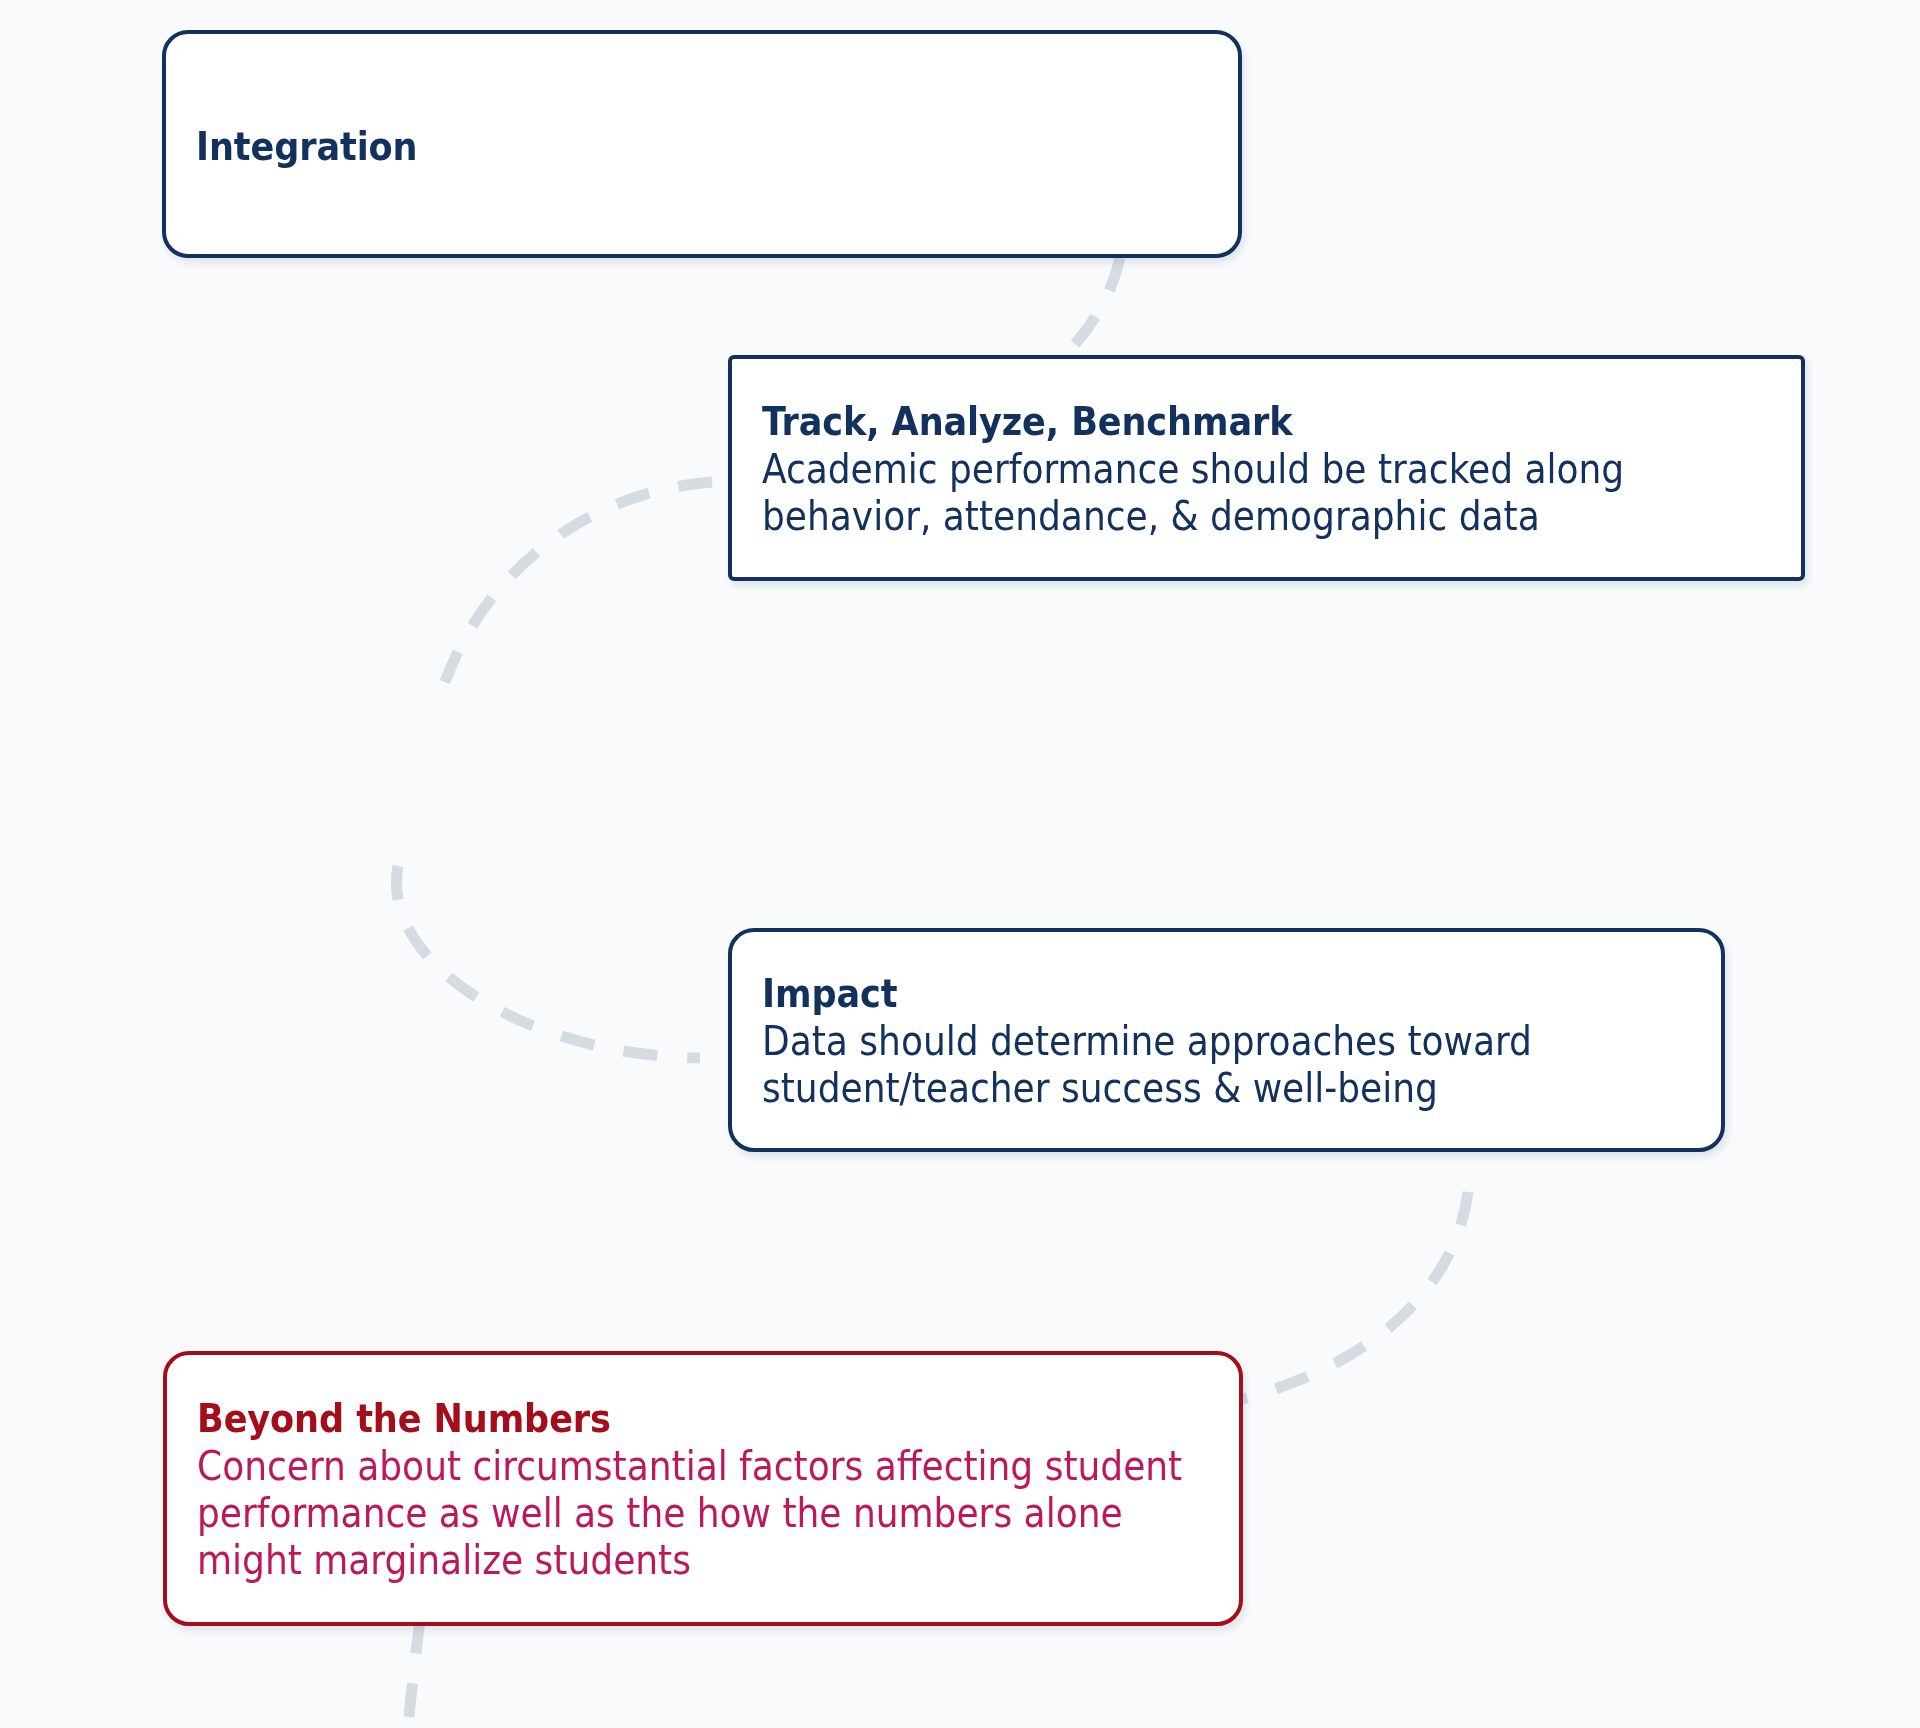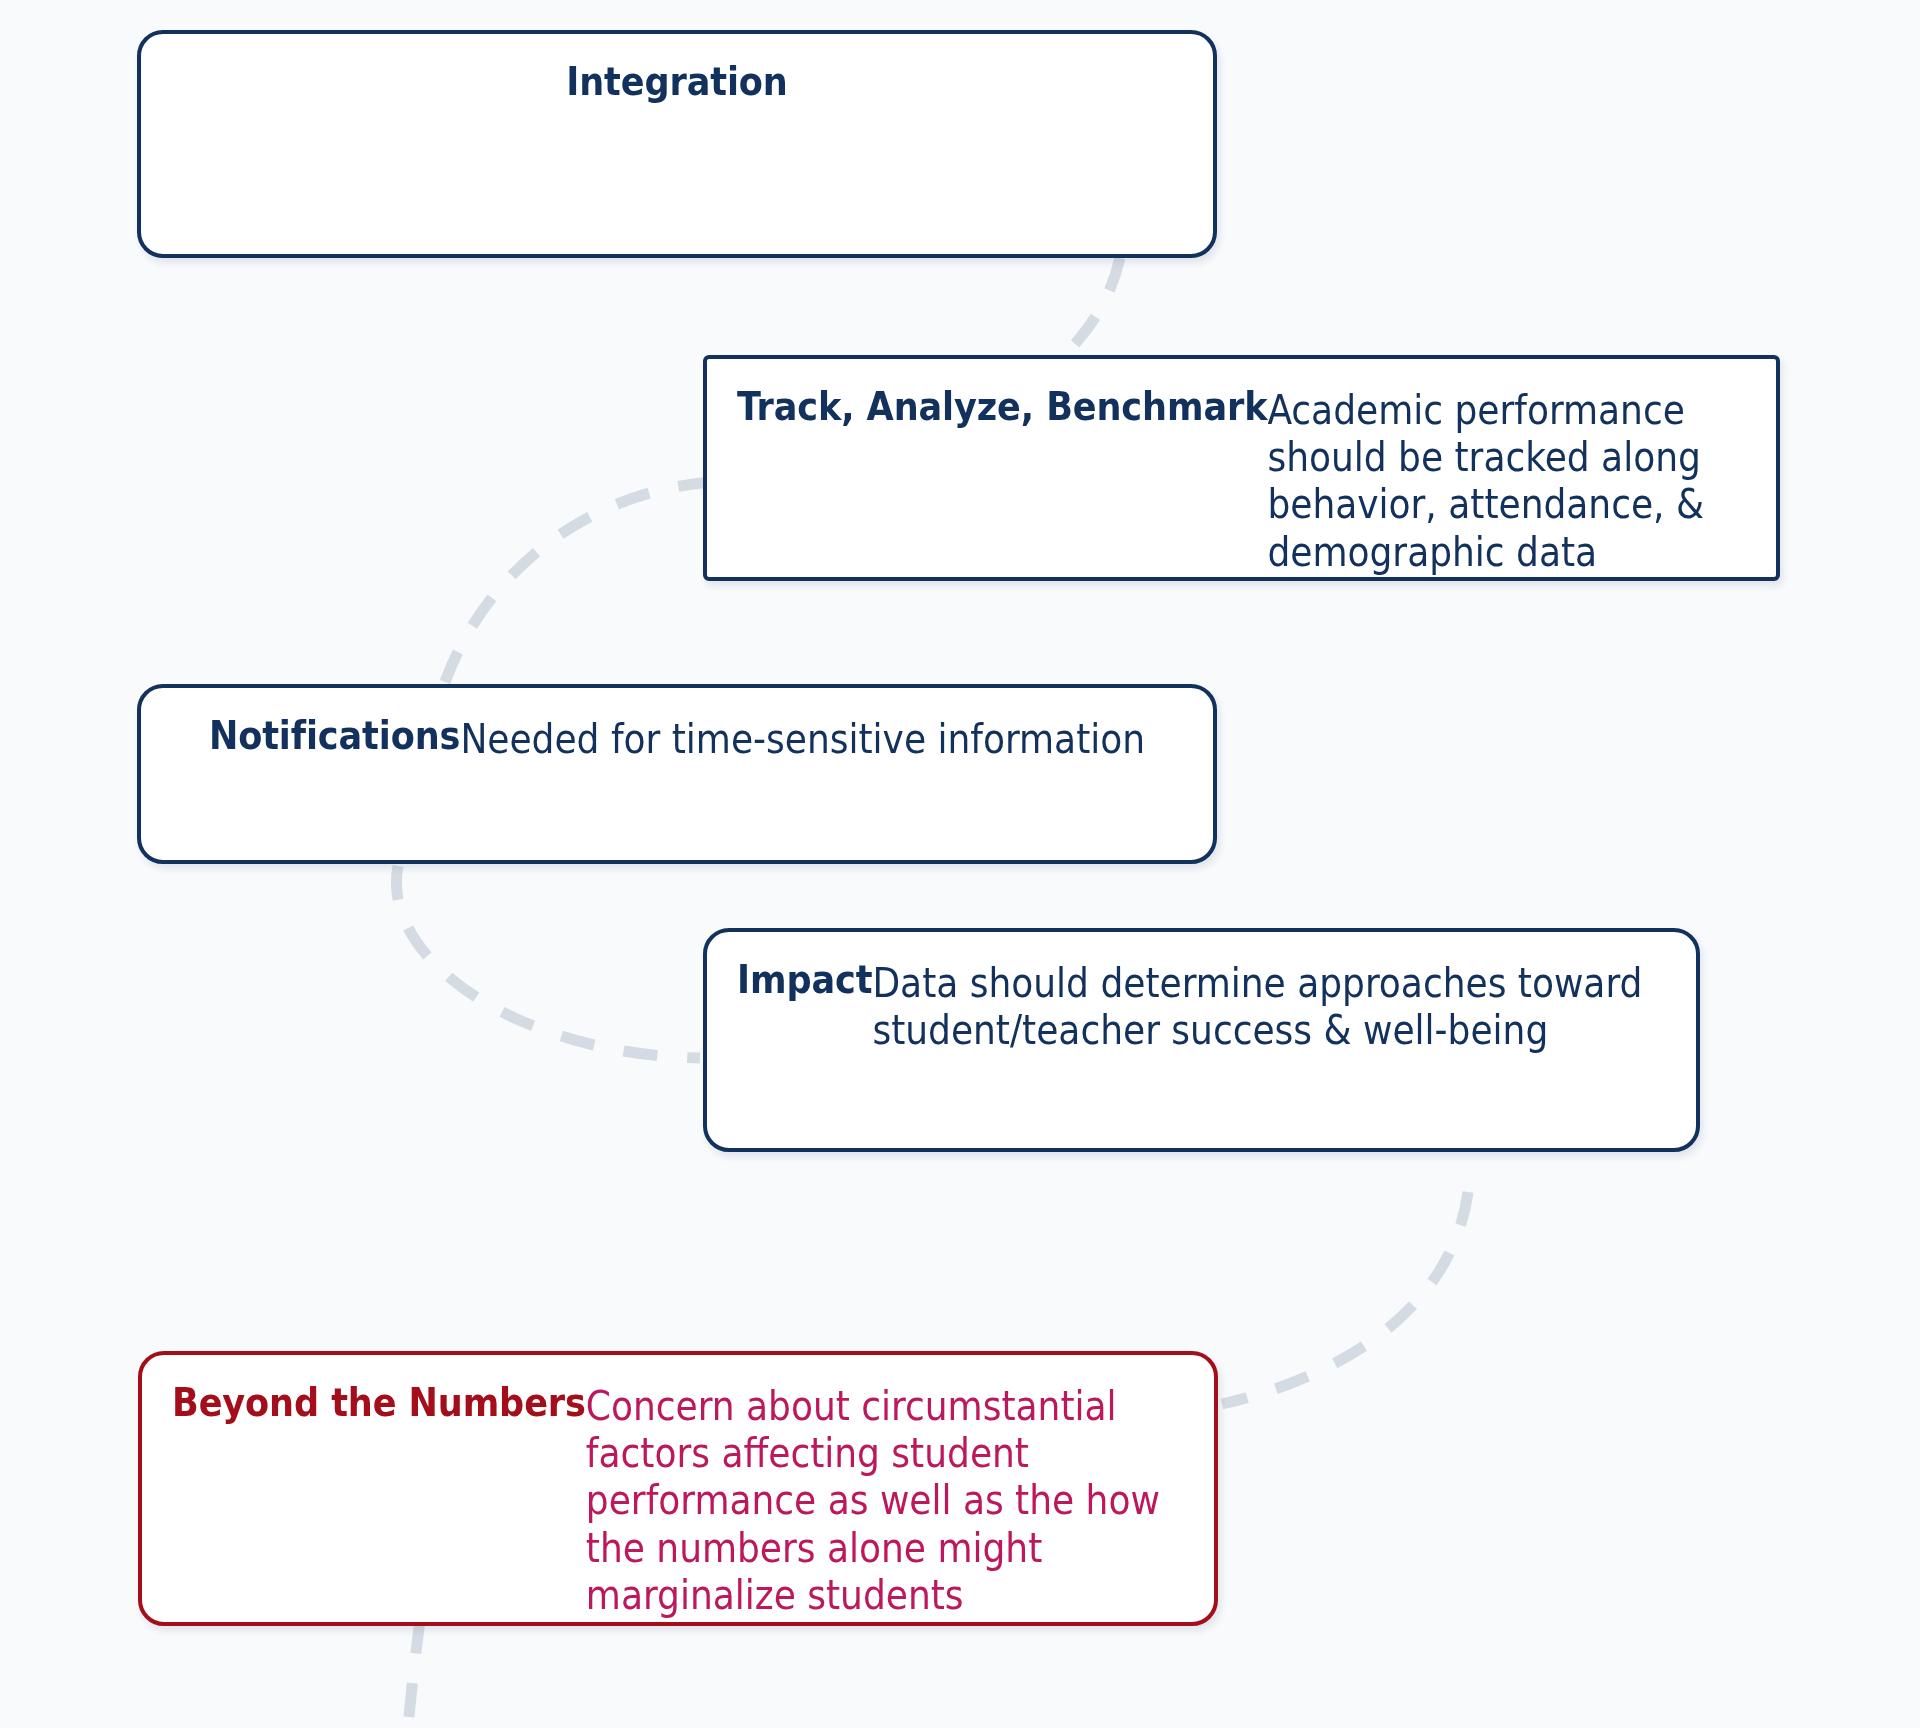--- a/index.html
+++ b/index.html
@@ -28,22 +28,23 @@
   }
 
   .node {
     position: absolute;
     background: #ffffff;
     border: 4px solid #12315c;
     border-radius: 26px;
     box-shadow: 3px 5px 7px rgba(30,50,80,0.10);
     padding: 26px 30px 21px 30px;
     display: flex;
-    flex-direction: row;
+    flex-direction: column;
     justify-content: center;
+    margin-left: 25px;
   }
 
   .node.accent-red {
     border-color: #a40e1b;
   }
 
   .node-title {
     font-weight: bold;
     font-size: 39px;
     line-height: 1.12;
@@ -90,24 +91,20 @@
 
   <div class="node" id="node-integration">
     <div class="node-title">Integration</div>
   </div>
 
   <div class="node" id="node-track">
     <div class="node-title">Track, Analyze, Benchmark</div>
     <div class="node-body">Academic performance should be tracked along behavior, attendance, &amp; demographic data</div>
   </div>
 
-  <div class="node" id="node-notifications">
-    <div class="node-title">Notifications</div>
-    <div class="node-body">Needed for time-sensitive information</div>
-  </div>
 
   <div class="node" id="node-impact">
     <div class="node-title">Impact</div>
     <div class="node-body">Data should determine approaches toward student/teacher success &amp; well-being</div>
   </div>
 
   <div class="node accent-red" id="node-beyond">
     <div class="node-title">Beyond the Numbers</div>
     <div class="node-body">Concern about circumstantial factors affecting student performance as well as the how the numbers alone might marginalize students</div>
   </div>

